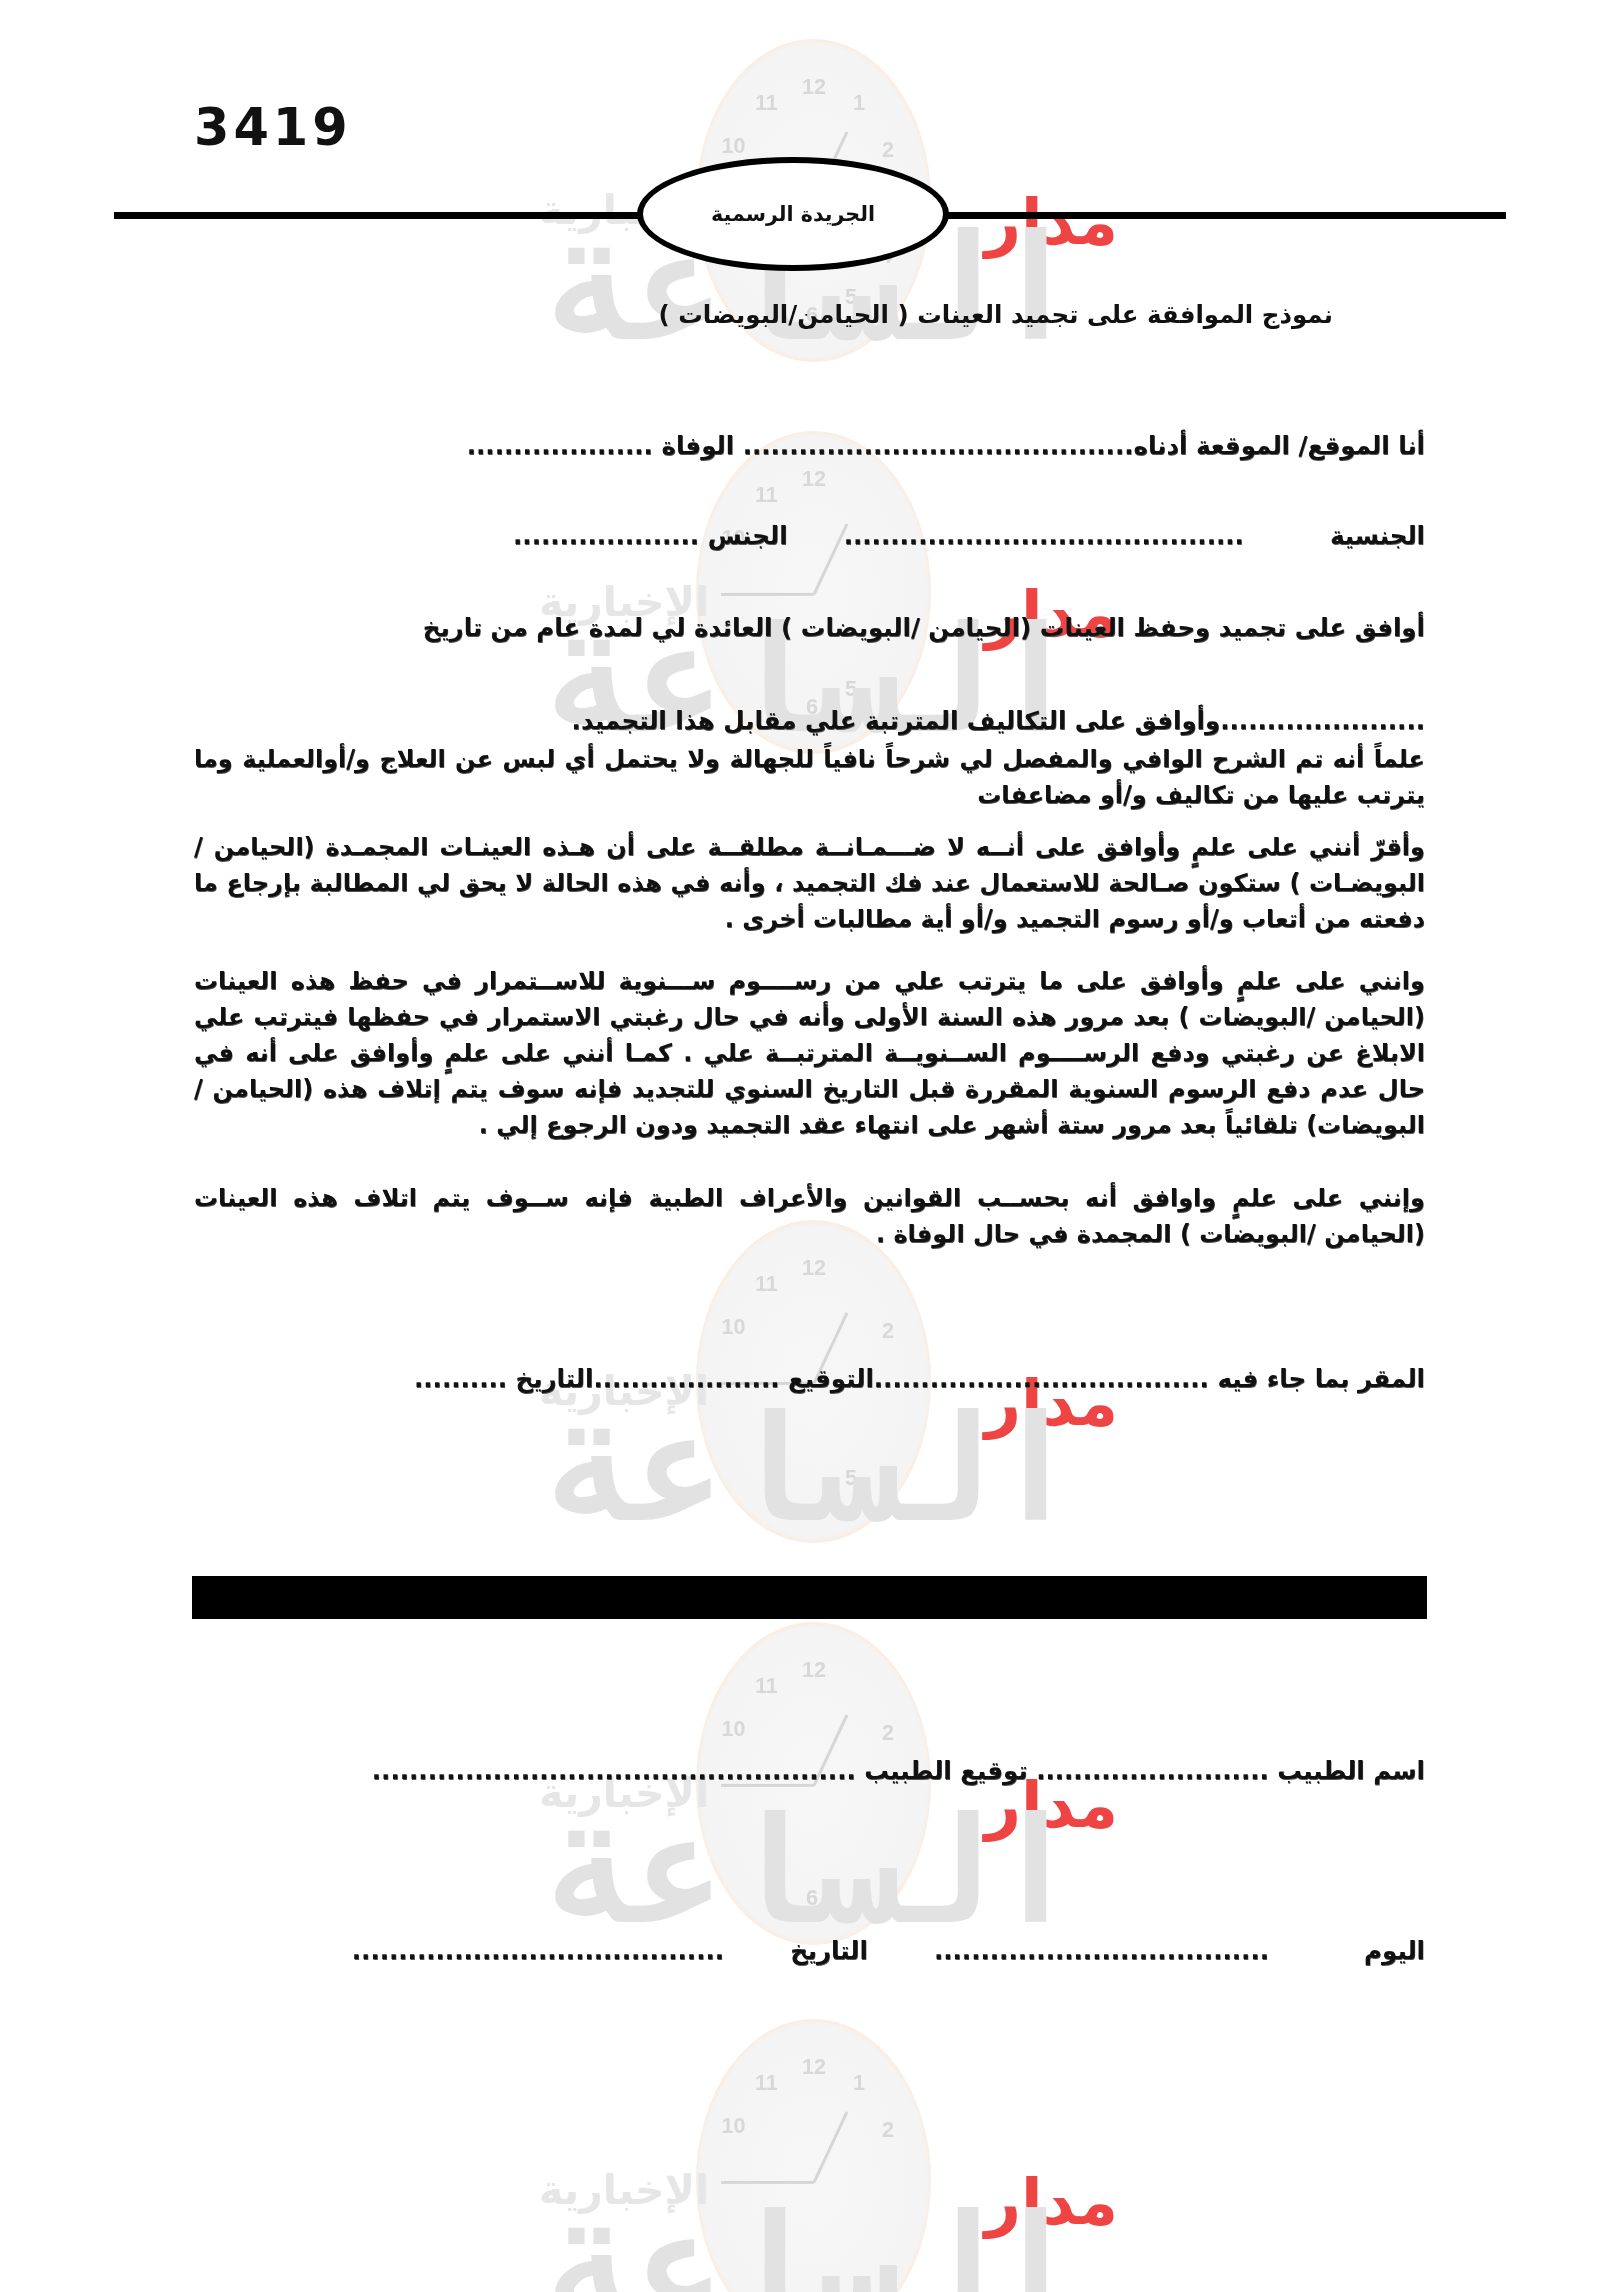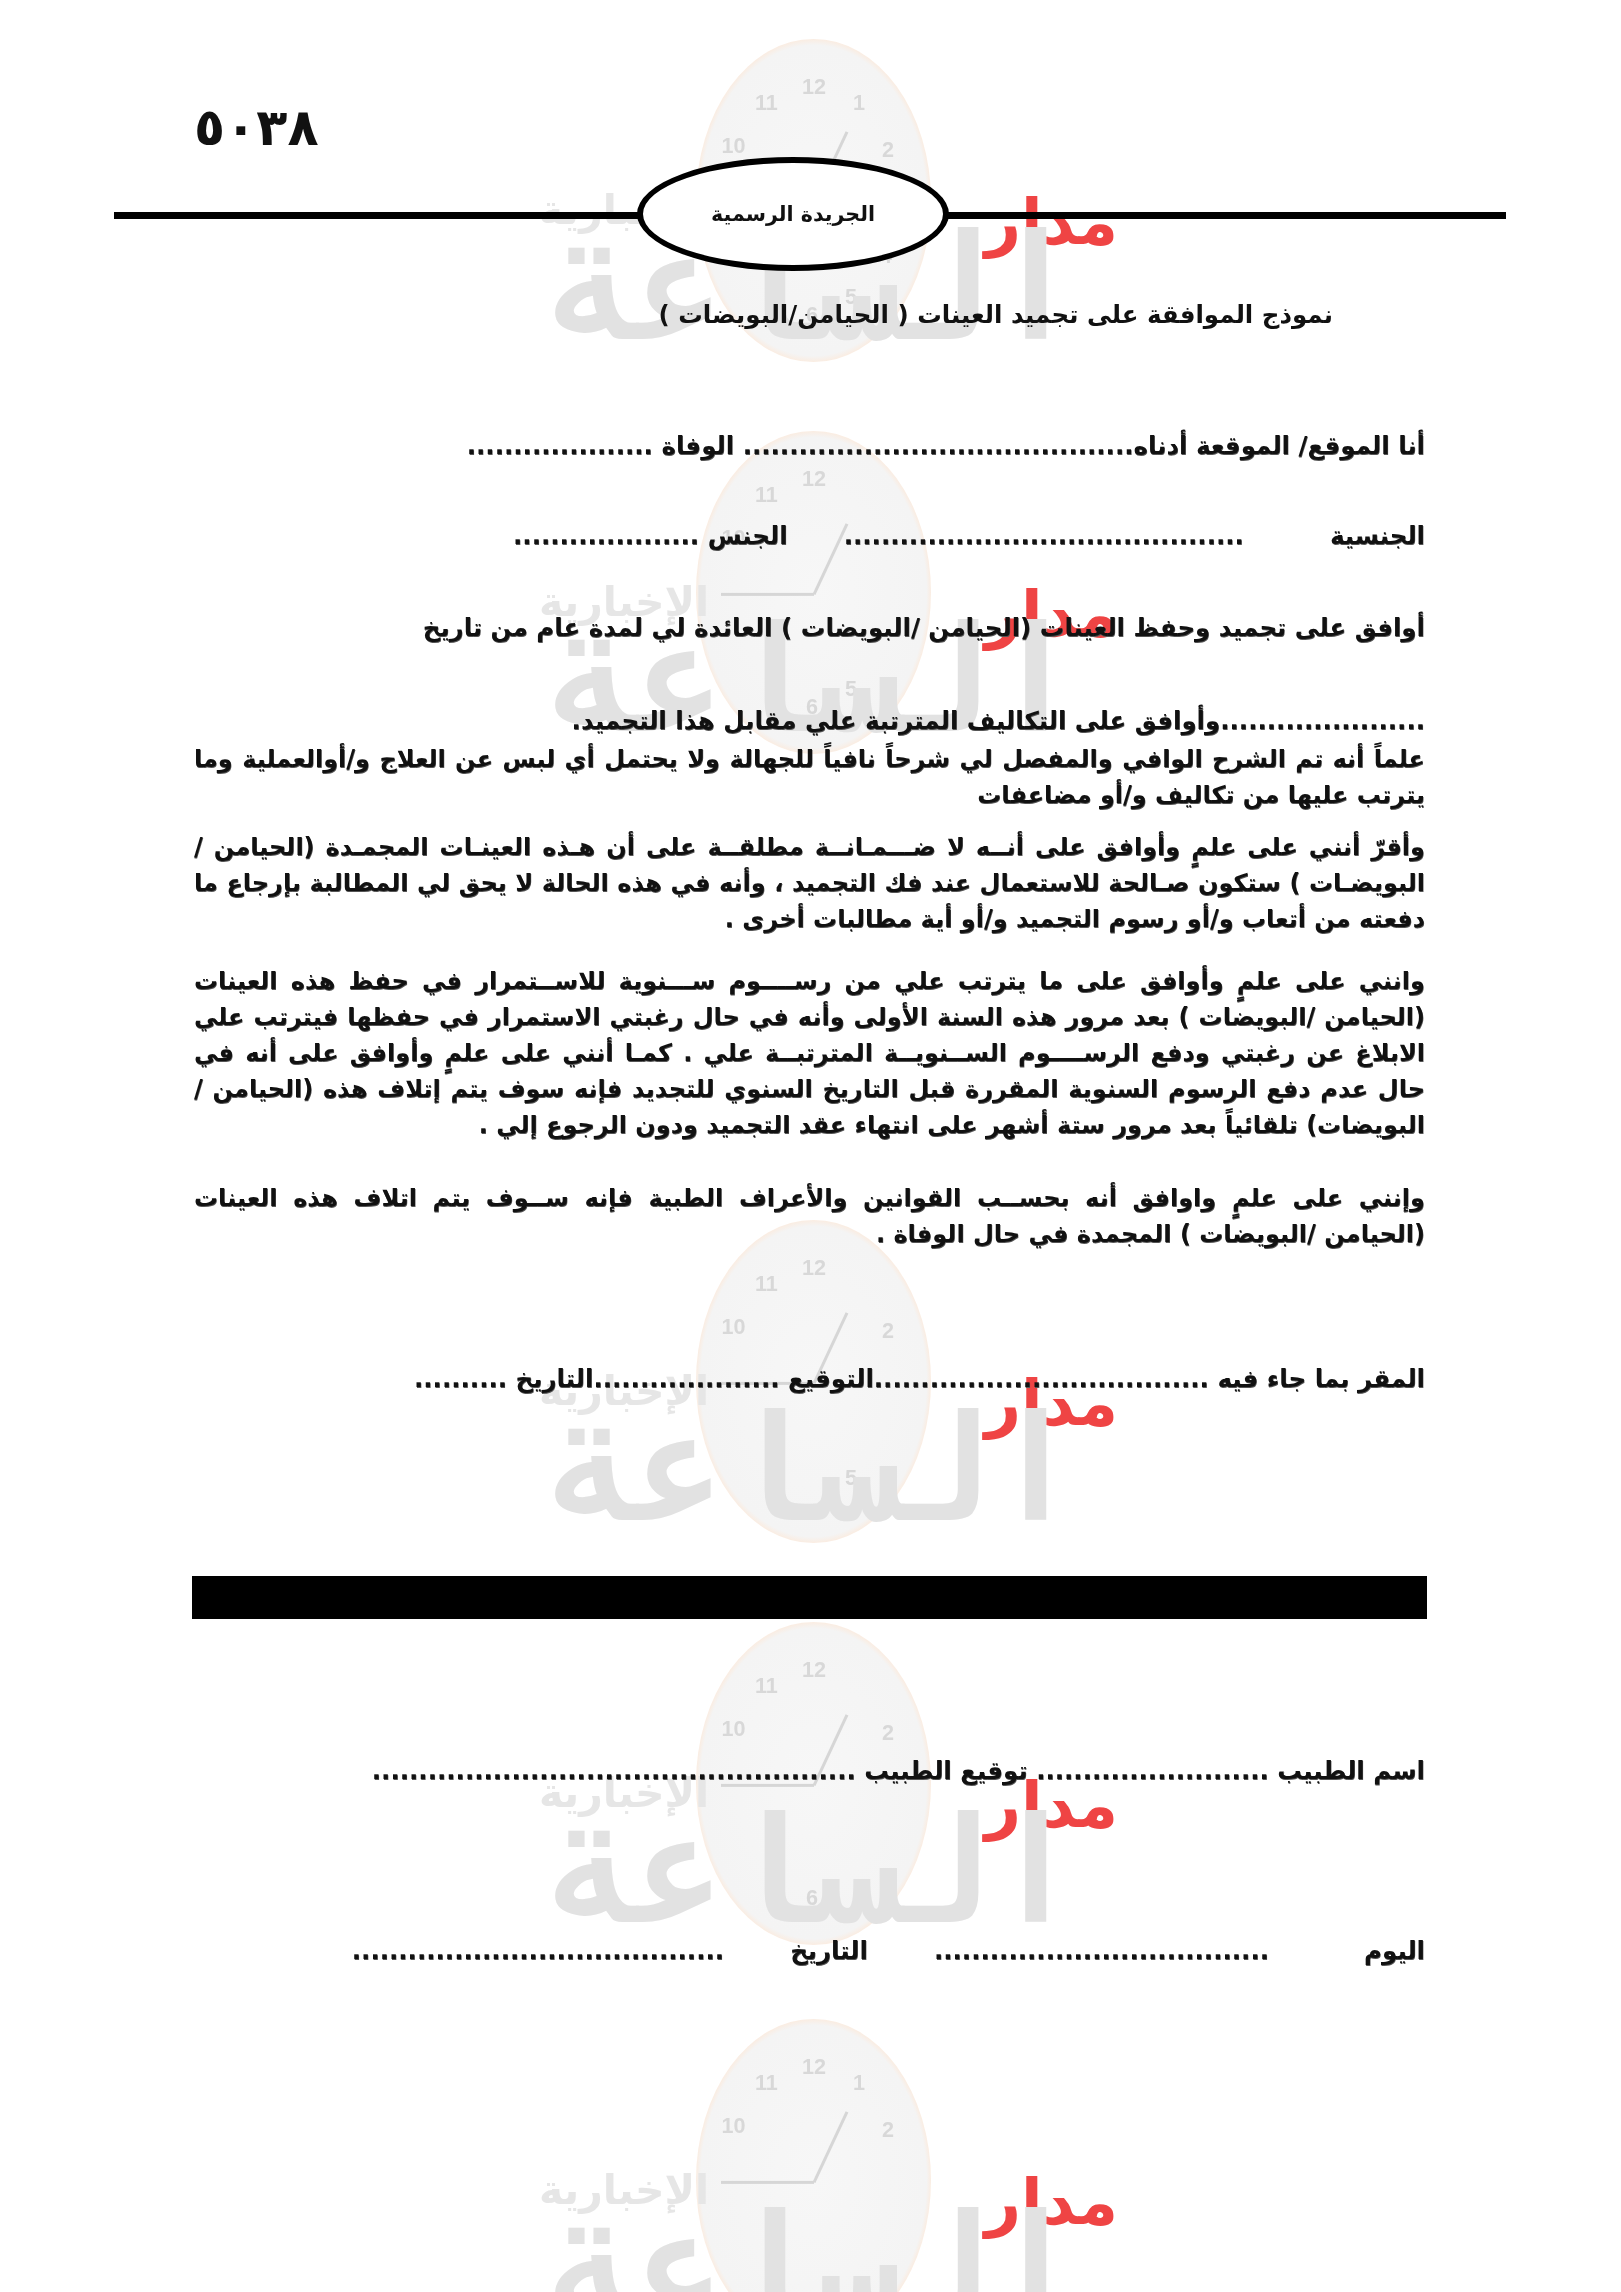--- a/index.html
+++ b/index.html
@@ -108,21 +108,21 @@
     <span class="num" style="left:157px;top:51px;">1</span>
     <span class="num" style="left:186px;top:98px;">2</span>
     <div class="hand" style="width:93px; transform: rotate(180deg);"></div>
     <div class="hand" style="width:78px; transform: rotate(-65deg);"></div>
   </div>
   <div class="word-madar">مدار</div>
   <div class="word-ikhb">الإخبارية</div>
   <div class="word-saa">الساعة</div>
 </div>
 
-<div class="page-number">٥٠٣٨</div>
+<div class="page-number">3419</div>
 <div class="header-line"></div>
 <div class="header-ellipse">
   <span>الجريدة الرسمية</span>
 </div>
 <div class="doc-title">نموذج الموافقة على تجميد العينات ( الحيامن/البويضات )</div>
 
 <div class="content">
   <div class="line" style="top:431px;">
     <span>أنا الموقع/ الموقعة  أدناه</span><span class="dots">..........................................</span>
     <span>الوفاة</span>

